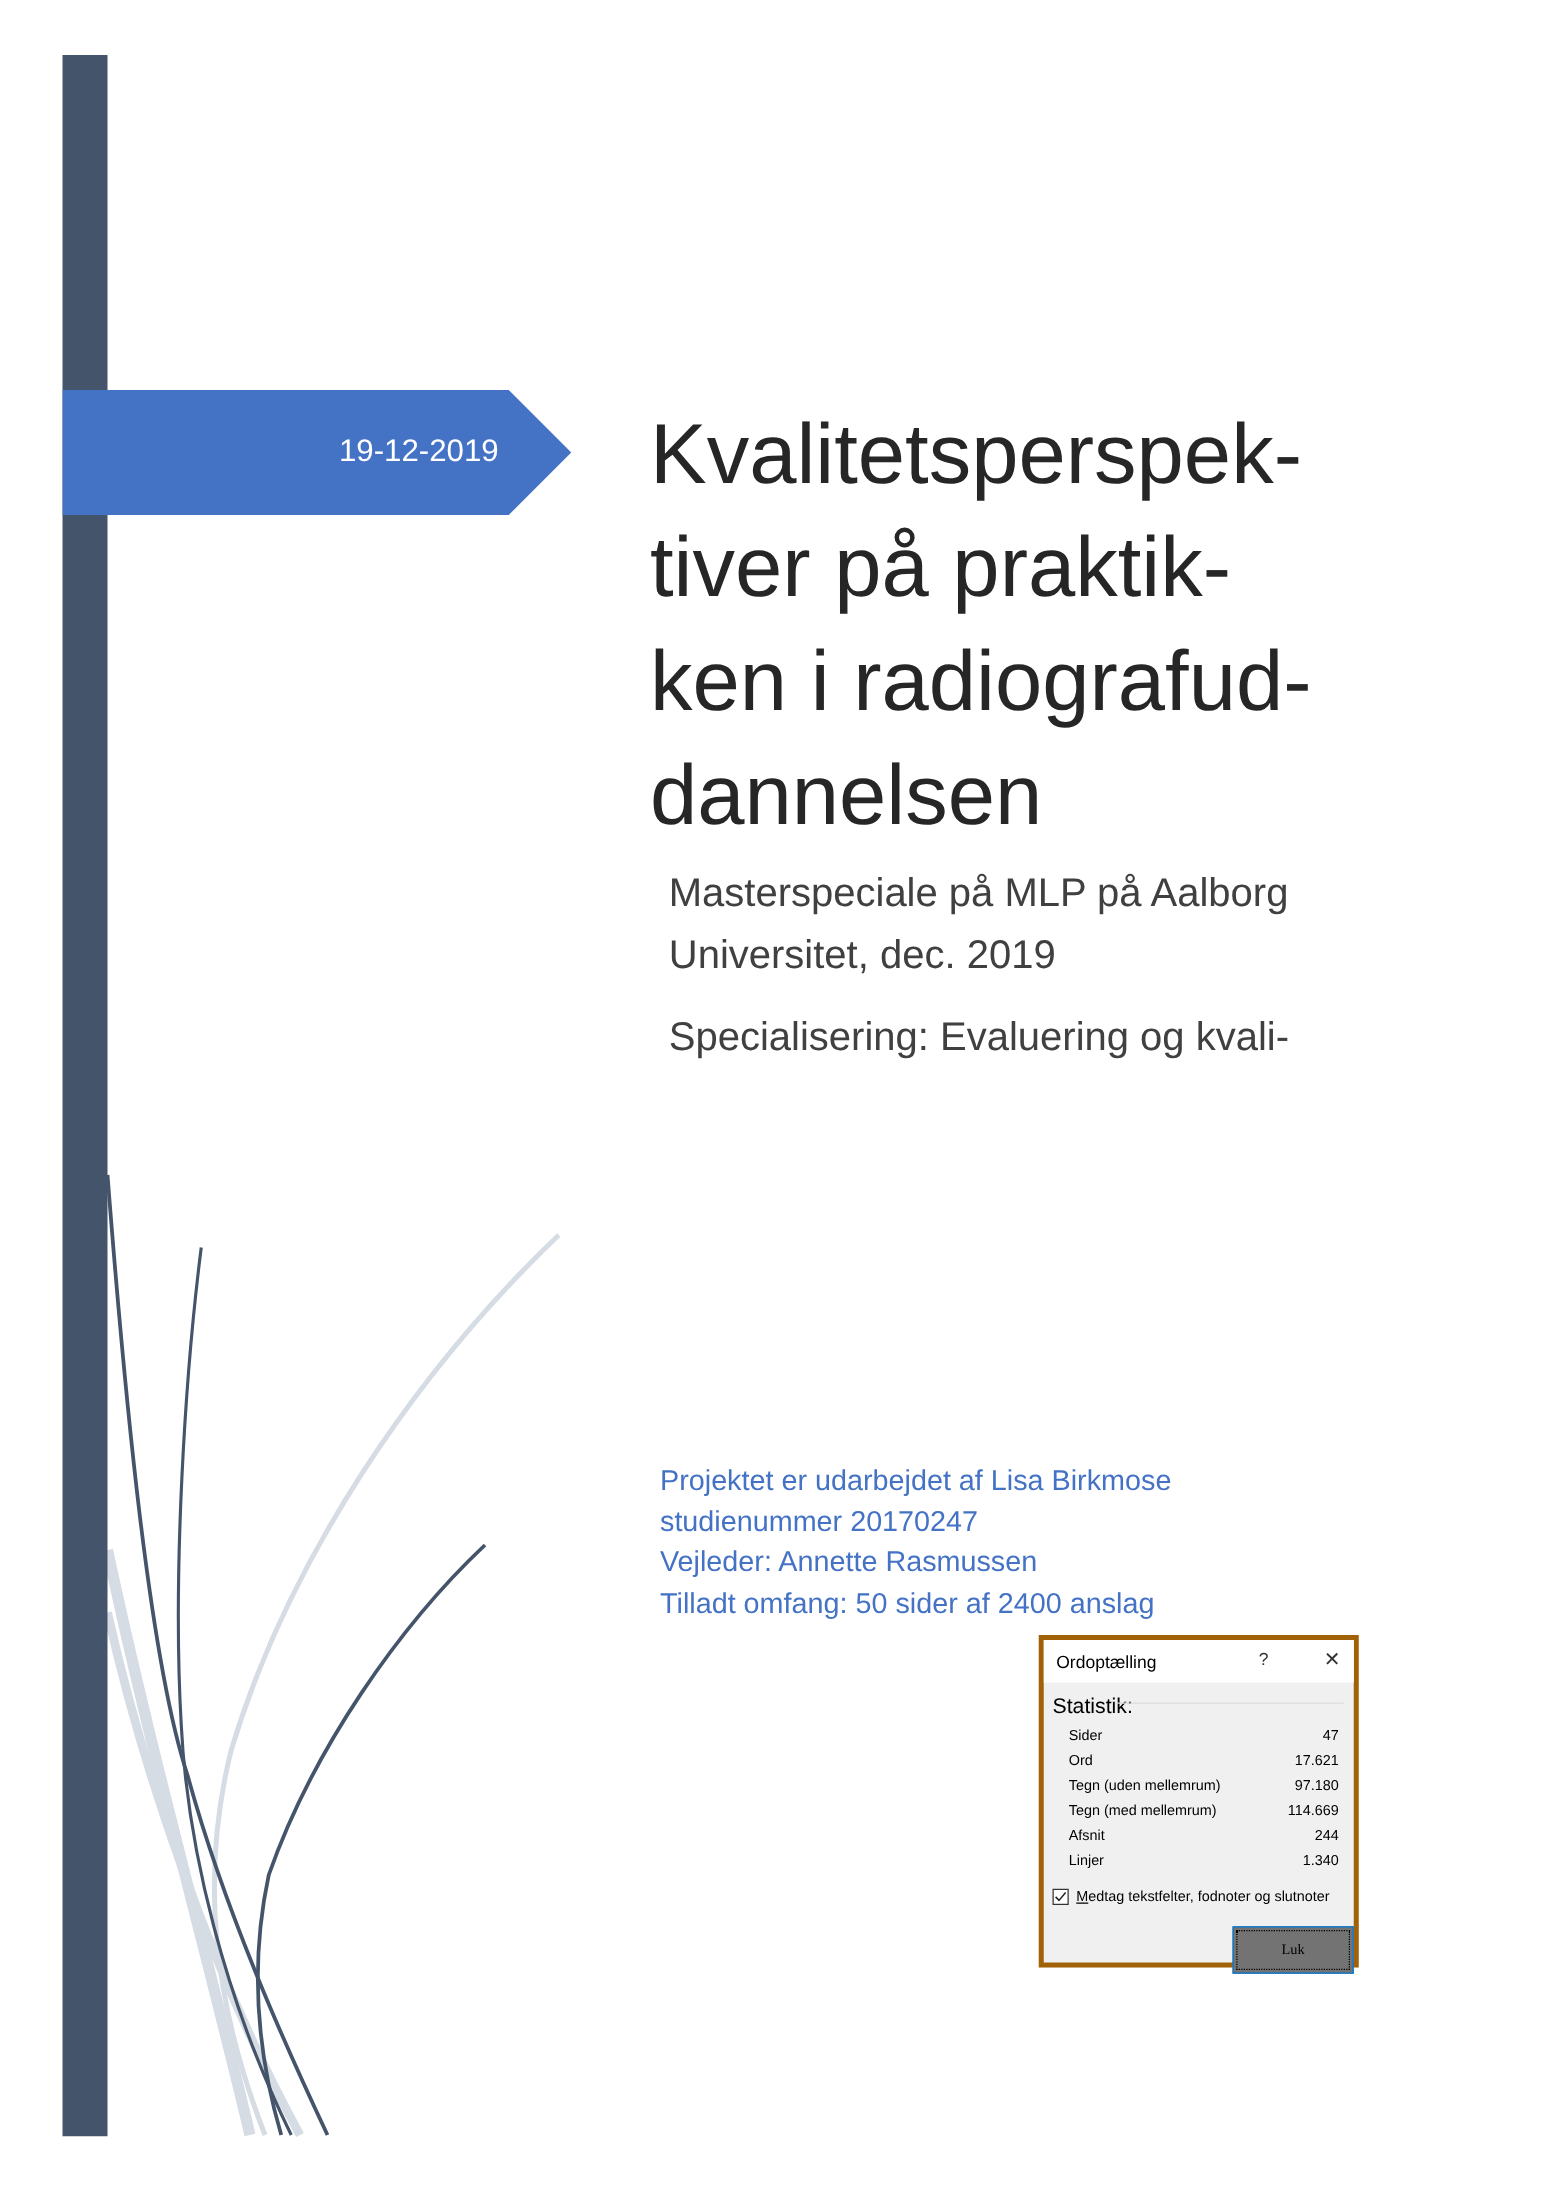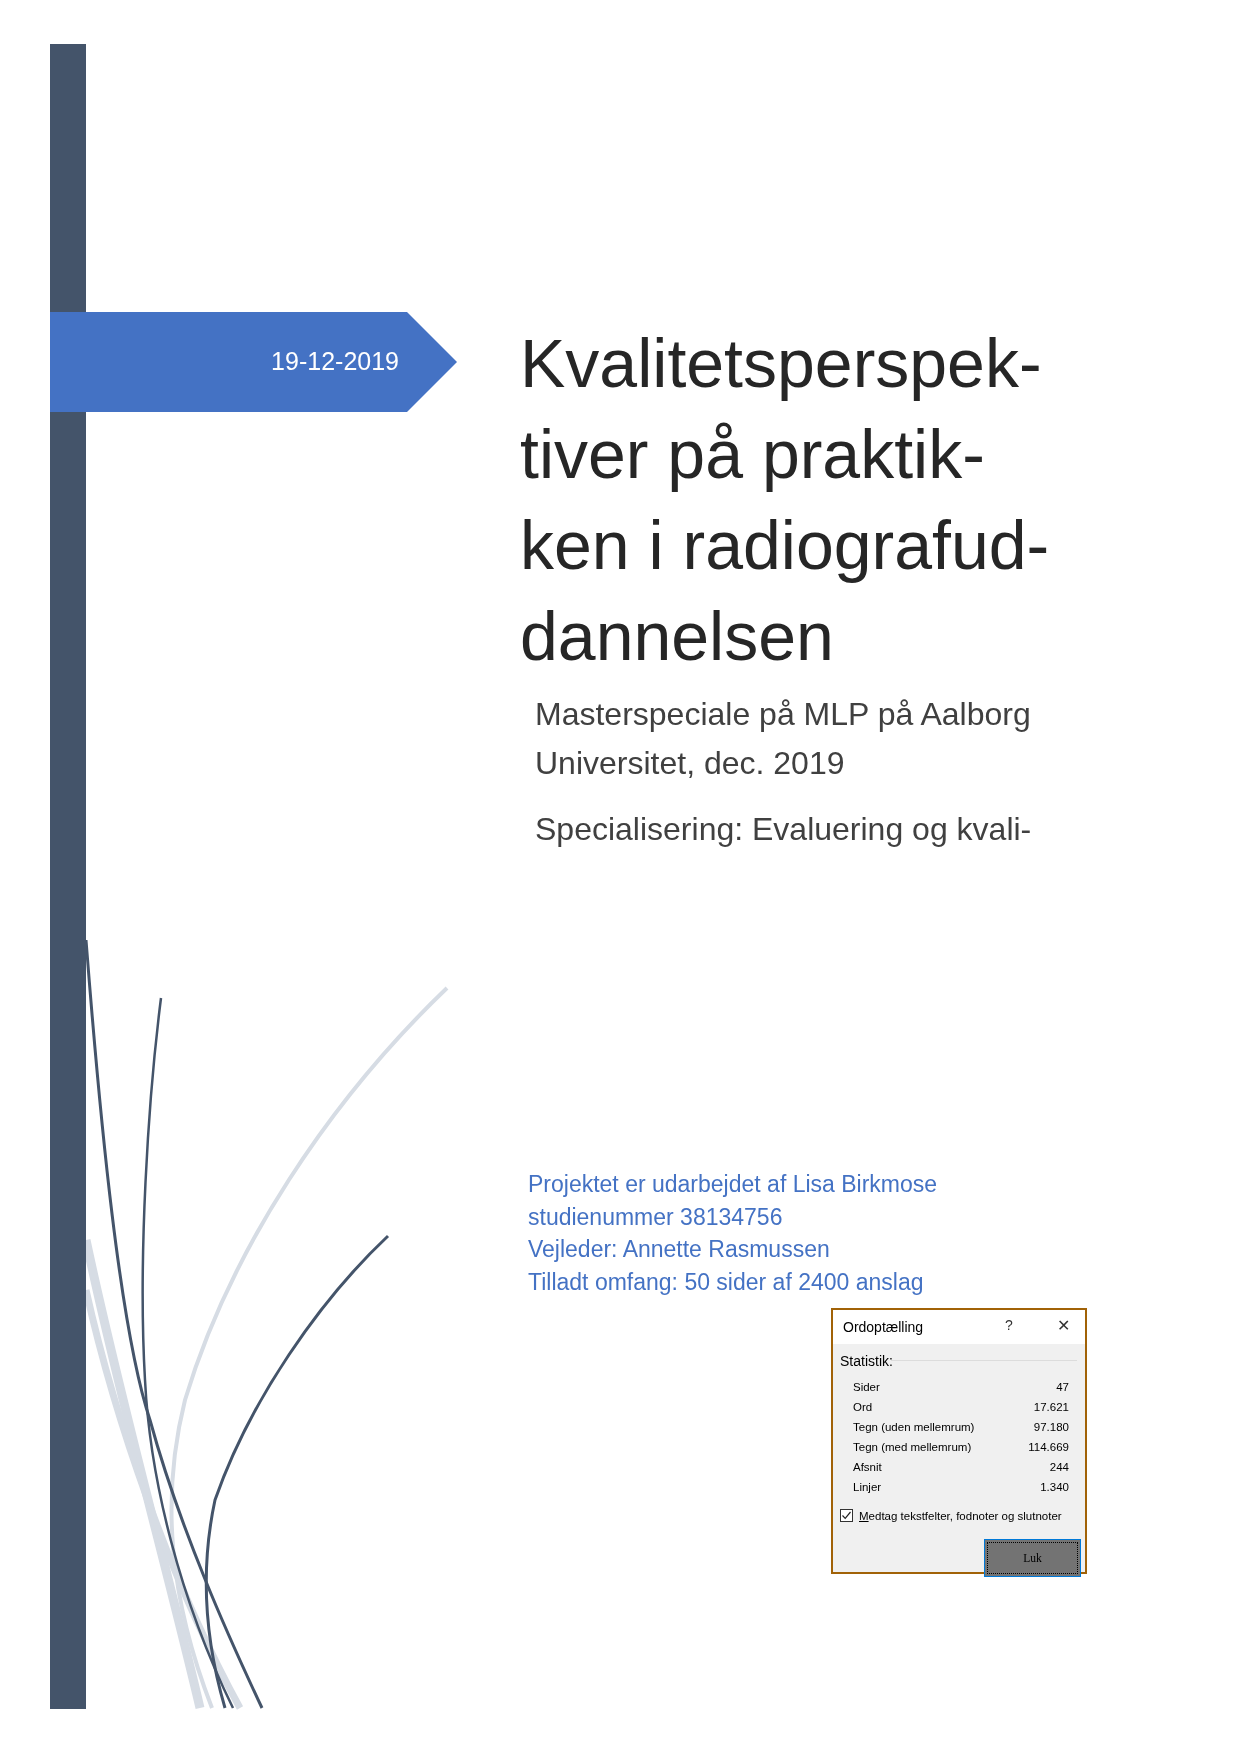--- a/index.html
+++ b/index.html
@@ -11,26 +11,26 @@
   .curves { position: absolute; left: 0; top: 0; }
   .title { position: absolute; left: 520px; top: 318px; width: 600px; font-size: 68px; line-height: 91px; color: #262626; font-weight: 300; margin: 0; }
   .title span { display: block; white-space: nowrap; }
   .subtitle { position: absolute; left: 520px; width: 620px; font-size: 32px; line-height: 49px; color: #404040; margin: 0; }
   .subtitle span { display: block; white-space: nowrap; margin-left: 15px; }
   .sub1 { top: 690px; }
   .sub2 { top: 805px; }
   .author { position: absolute; left: 512px; top: 1168px; font-size: 23px; line-height: 32.5px; color: #4472C4; margin-left: 16px; }
   .author span { display: block; white-space: nowrap; }
 
-  .dialog { position: absolute; left: 831px; top: 1308px; width: 256px; height: 266px; background: #F0F0F0; border: 2px solid #a16207; box-sizing: border-box; font-size: 11.5px; color: #000; }
+  .dialog { position: absolute; left: 831px; top: 1308px; width: 256px; height: 266px; background: #F0F0F0; border: 4px solid #a16207; box-sizing: border-box; font-size: 11.5px; color: #000; }
   .dlg-titlebar { position: absolute; left: 0; top: 0; right: 0; height: 34px; background: #ffffff; }
   .dlg-title { position: absolute; left: 10px; top: 9px; font-size: 14px; color: #000; }
   .dlg-help { position: absolute; left: 172px; top: 7px; font-size: 14px; color: #333; cursor: pointer; }
   .dlg-close { position: absolute; left: 224px; top: 6px; font-size: 16px; color: #333; cursor: pointer; }
-  .dlg-section { position: absolute; left: 7px; top: 43px; font-size: 14px; }
+  .dlg-section { position: absolute; left: 7px; top: 43px; font-size: 17px; }
   .dlg-sep { position: absolute; left: 58px; right: 8px; top: 50px; height: 1px; background: #DCDCDC; }
   .dlg-rows { position: absolute; left: 20px; top: 67px; width: 216px; }
   .dlg-row { display: flex; justify-content: space-between; height: 20px; line-height: 20px; font-size: 11.5px; align-items: flex-end; }
   .dlg-check { position: absolute; left: 7px; top: 199px; display: flex; align-items: center; }
   .checkbox { width: 13px; height: 13px; border: 1px solid #333; background: #fff; box-sizing: border-box; position: relative; cursor: pointer; }
   .checkbox svg { position: absolute; left: 0; top: 0; }
   .check-label { margin-left: 6px; font-size: 11.5px; white-space: nowrap; }
   .check-label .ul { text-decoration: underline; }
   .luk-btn { position: absolute; left: 151px; top: 229px; width: 97px; height: 38px; background: #737373; border: 1px solid #0078D7; box-sizing: border-box; font-size: 11.5px; font-family: Liberation Serif, serif; display: flex; align-items: center; justify-content: center; cursor: pointer; padding: 0; }
   .luk-btn::after { content: ""; position: absolute; left: 2px; top: 2px; right: 2px; bottom: 2px; border: 1px dotted #000; }
@@ -72,21 +72,21 @@
   <span>Masterspeciale på MLP på Aalborg</span>
   <span>Universitet, dec. 2019</span>
 </p>
 
 <p class="subtitle sub2">
   <span>Specialisering: Evaluering og kvali-</span>
 </p>
 
 <div class="author">
   <span>Projektet er udarbejdet af Lisa Birkmose</span>
-  <span>studienummer 38134756</span>
+  <span>studienummer 20170247</span>
   <span>Vejleder: Annette Rasmussen</span>
   <span>Tilladt omfang: 50 sider af 2400 anslag</span>
 </div>
 
 <div class="dialog">
   <div class="dlg-titlebar">
     <span class="dlg-title">Ordoptælling</span>
     <span class="dlg-help">?</span>
     <span class="dlg-close">✕</span>
   </div>

